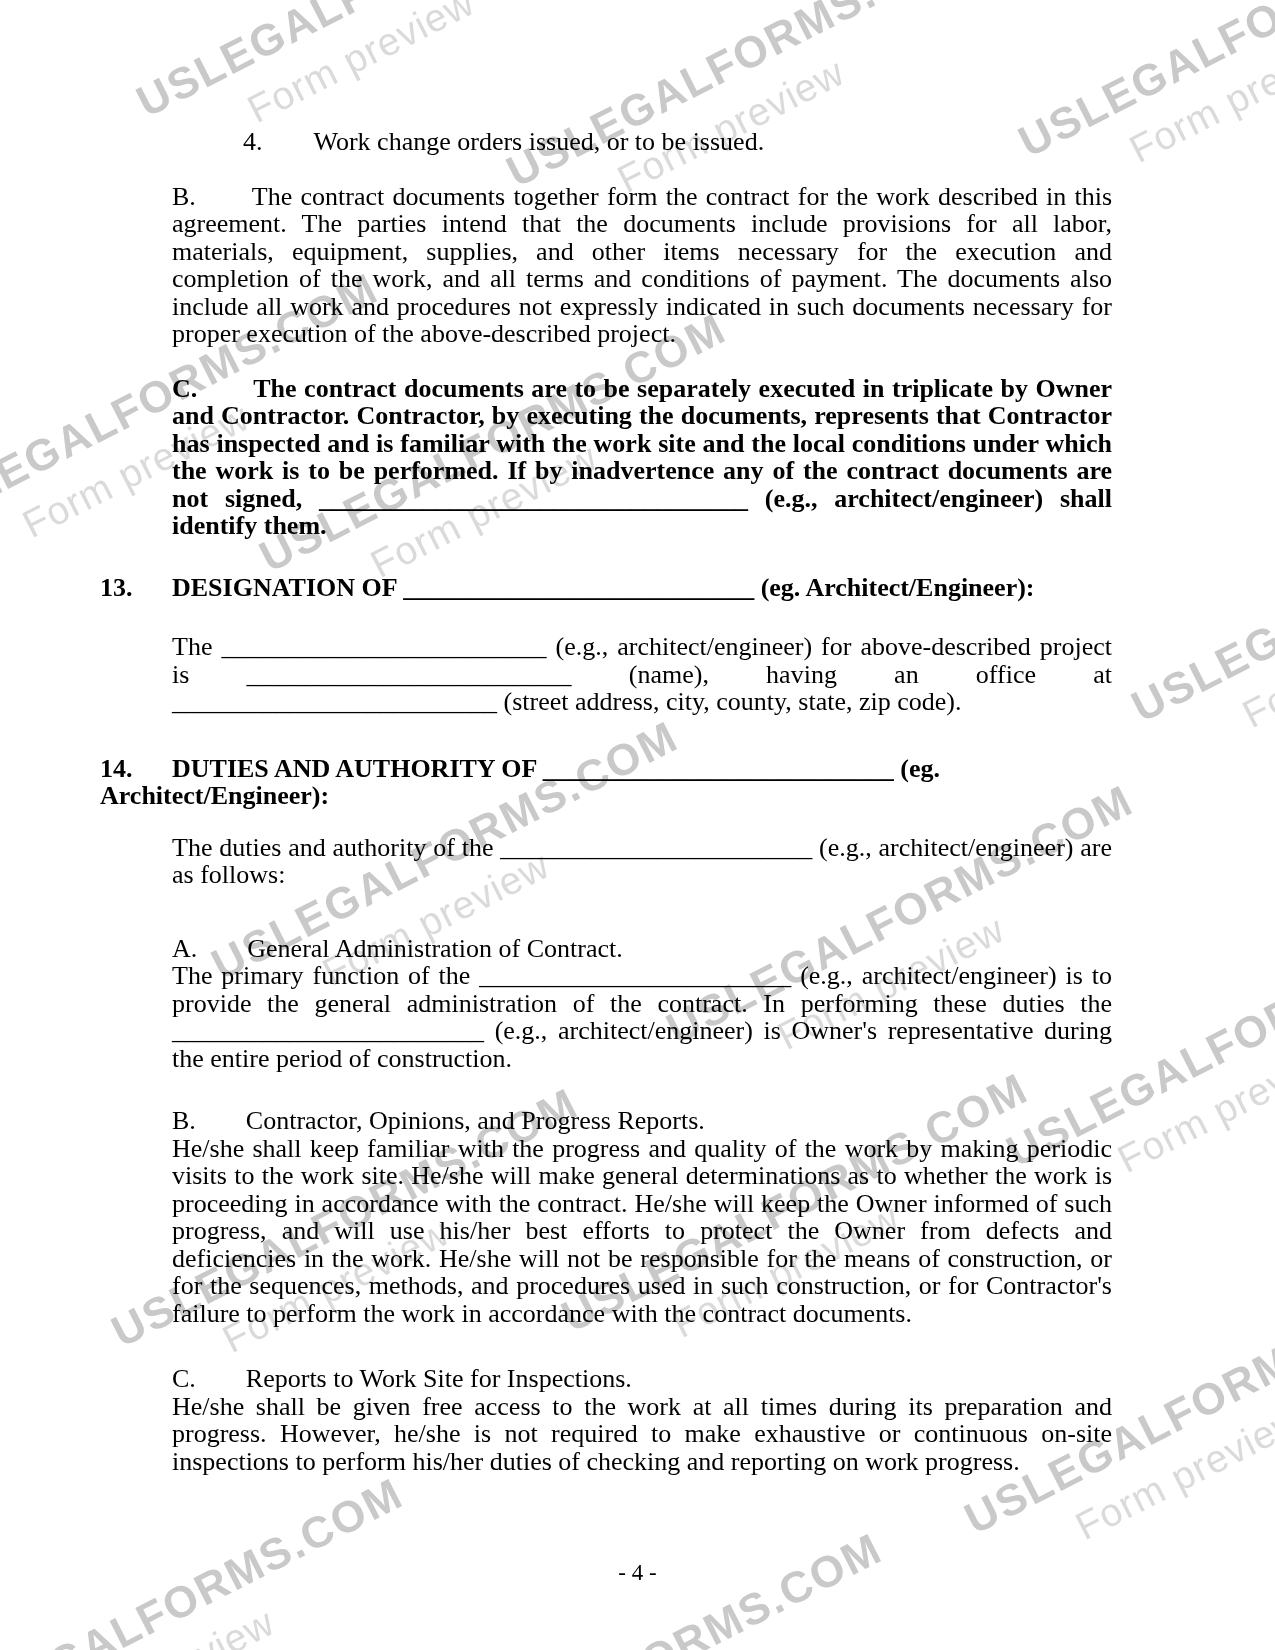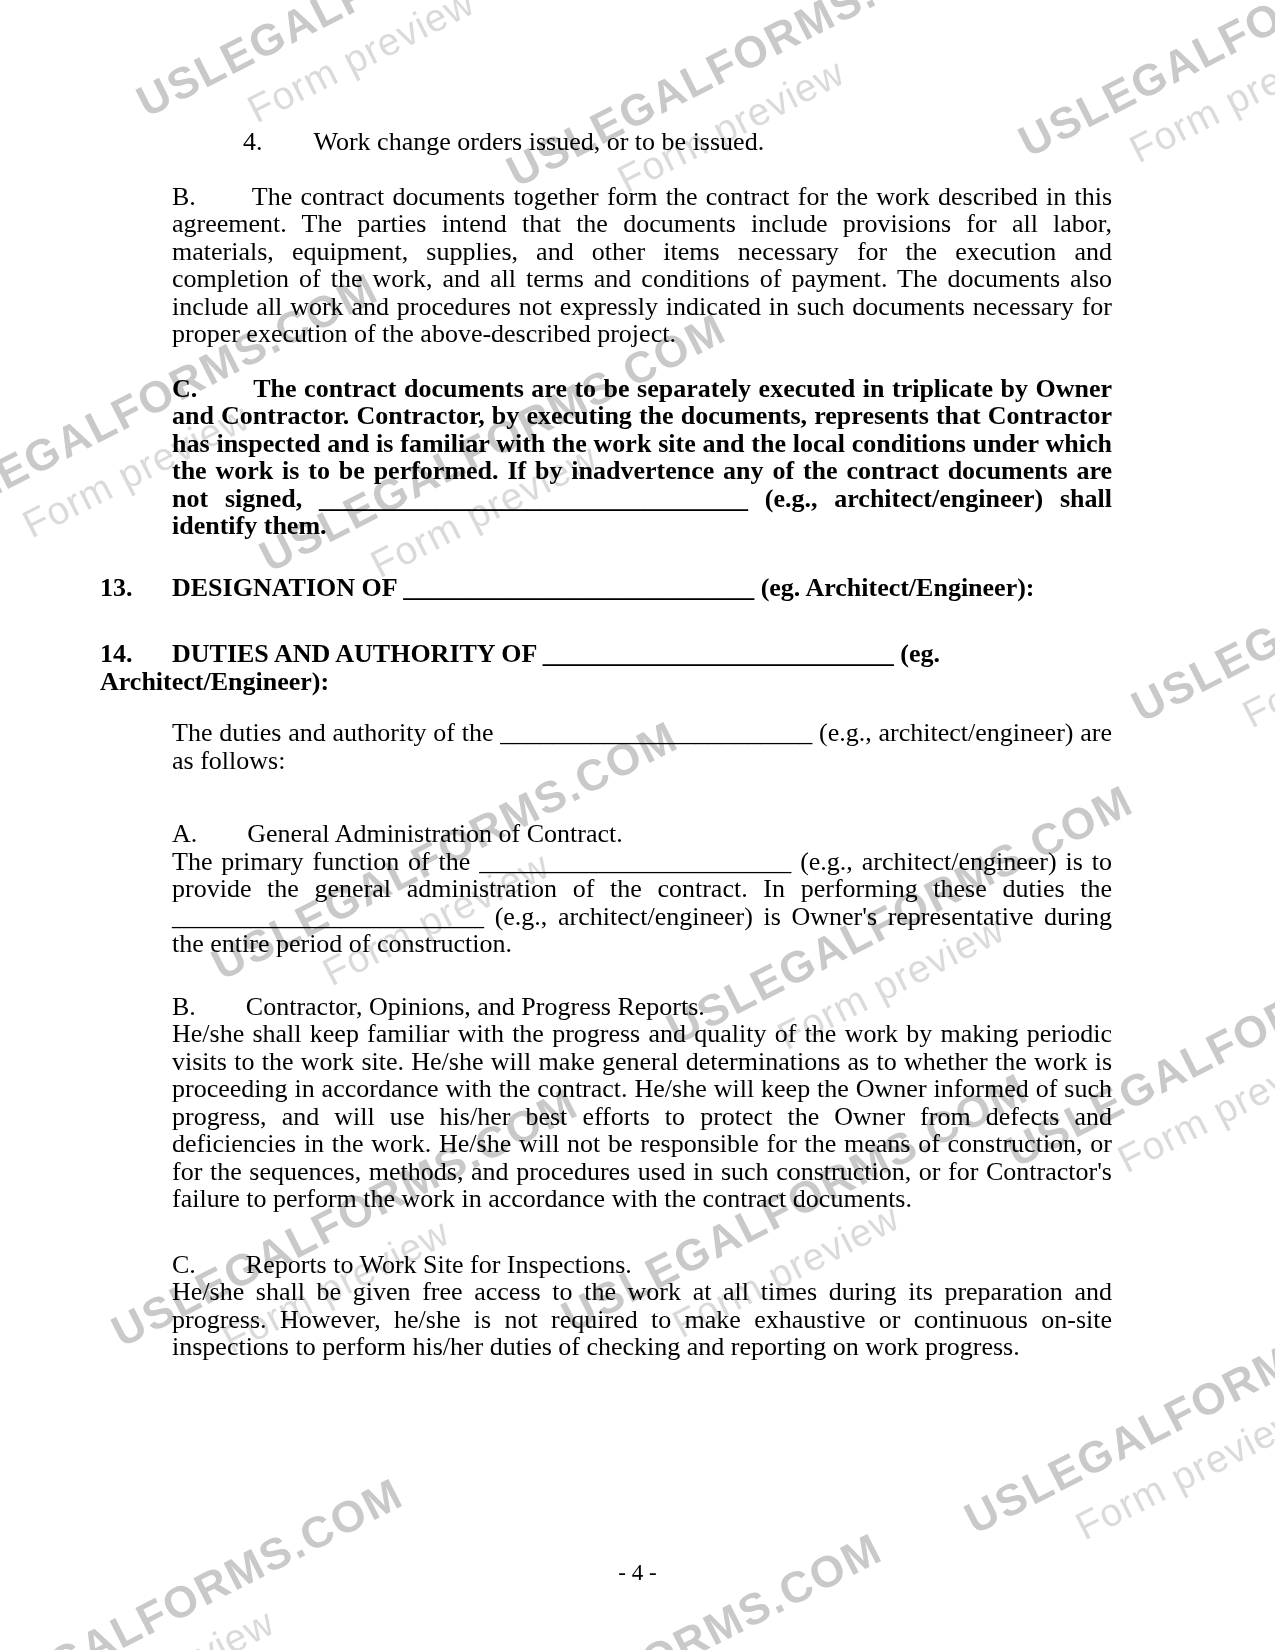--- a/index.html
+++ b/index.html
@@ -147,20 +147,21 @@
   <div class="content">
 
     <div class="item4"><span>4.</span><span class="tab t51"></span><span>Work change orders issued, or to be issued.</span></div>
 
     <p class="para-b jtext"><span>B.</span><span class="tab t56"></span><span>The contract documents together form the contract for the work described in this agreement. The parties intend that the documents include provisions for all labor, materials, equipment, supplies, and other items necessary for the execution and completion of the work, and all terms and conditions of payment. The documents also include all work and procedures not expressly indicated in such documents necessary for proper execution of the above-described project.</span></p>
 
     <p class="para-c jtext"><span>C.</span><span class="tab t56"></span><span>The contract documents are to be separately executed in triplicate by Owner and Contractor. Contractor, by executing the documents, represents that Contractor has inspected and is familiar with the work site and the local conditions under which the work is to be performed. If by inadvertence any of the contract documents are not signed, _________________________________ (e.g., architect/engineer) shall identify them.</span></p>
 
     <div class="sec-head"><span class="num">13.</span><span class="tab t40"></span><span>DESIGNATION OF ___________________________ (eg. Architect/Engineer):</span></div>
 
+    <p class="sec13-body jtext">The _________________________ (e.g., architect/engineer) for above-described project is _________________________ (name), having an office at _________________________ (street address, city, county, state, zip code).</p>
 
     <div class="sec-head sec-head14"><span class="num">14.</span><span class="tab t40"></span><span>DUTIES AND AUTHORITY OF ___________________________ (eg. Architect/Engineer):</span></div>
 
     <p class="sec14-body jtext">The duties and authority of the ________________________ (e.g., architect/engineer) are as follows:</p>
 
     <div class="sub sub-a">
       <div class="sub-head"><span>A.</span><span class="tab t50"></span><span>General Administration of Contract.</span></div>
       <div class="jtext">The primary function of the ________________________ (e.g., architect/engineer) is to provide the general administration of the contract. In performing these duties the ________________________ (e.g., architect/engineer) is Owner's representative during the entire period of construction.</div>
     </div>
 

